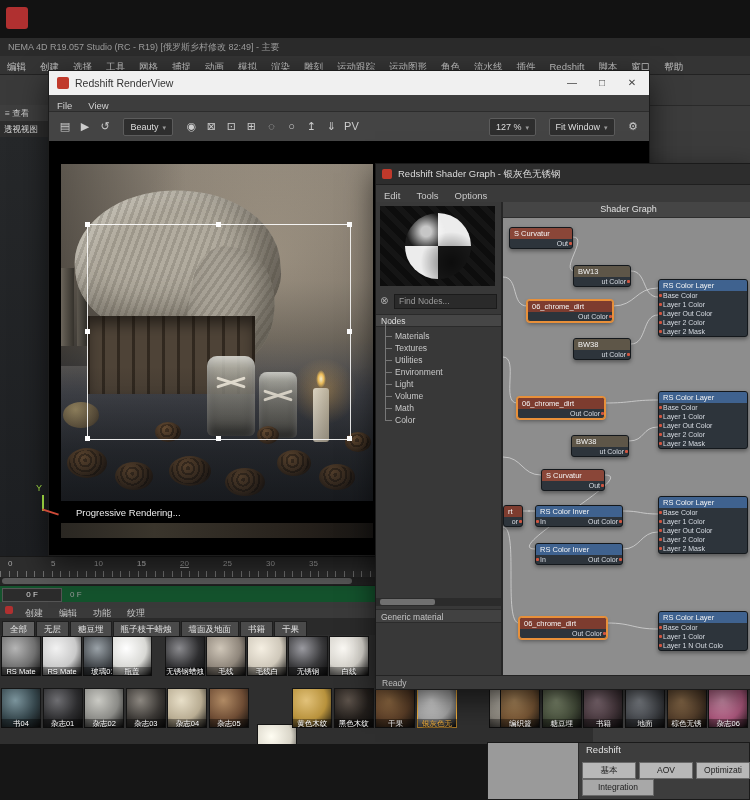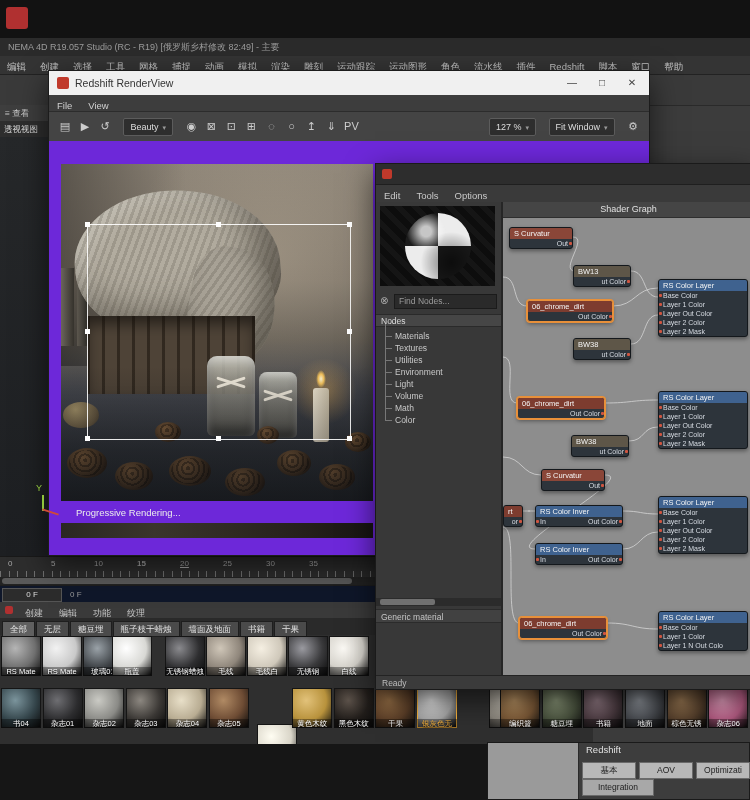--- a/index.html
+++ b/index.html
@@ -24,21 +24,21 @@
   .giz-y{position:absolute;left:9px;top:12px;width:2px;height:16px;background:#8fc43c}
   .giz-x{position:absolute;left:9px;top:28px;width:17px;height:2px;background:#cf4a38;transform:rotate(18deg)}
 
   
   #ruler{position:absolute;left:0;top:556px;width:656px;height:20px;background:#2d2d2d;border-top:1px solid #191919}
   .tick-num{position:absolute;top:2px;font-size:8px;color:#a8a8a8}
   #ruler-ticks{position:absolute;left:0;bottom:0;width:100%;height:6px;
       background:repeating-linear-gradient(90deg,#707070 0 1px,transparent 1px 8.6px)}
   #tl-scroll{position:absolute;left:0;top:577px;width:656px;height:8px;background:#232323}
   #tl-thumb{position:absolute;left:2px;top:1px;width:350px;height:6px;background:#5a5a5a;border-radius:3px}
-  #frame-row{position:absolute;left:0;top:585px;width:656px;height:17px;background:#0f172a;border-top:1px solid #1e1e1e}
+  #frame-row{position:absolute;left:0;top:585px;width:656px;height:17px;background:#14532d;border-top:1px solid #1e1e1e}
   #frame-box{position:absolute;left:2px;top:2px;width:58px;height:12px;background:#2c2c2c;border:1px solid #555;
              color:#ddd;font-size:8px;line-height:12px;text-align:center}
   #frame2{position:absolute;left:70px;top:4px;color:#999;font-size:8px}
 
   
   #mat{position:absolute;left:0;top:602px;width:593px;height:142px;background:#2f2f2f}
   #mat-menu{position:absolute;left:0;top:0;width:750px;height:16px;background:#3a3a3a;border-bottom:1px solid #262626;white-space:nowrap}
   .mat-logo{display:inline-block;width:8px;height:8px;background:#b03030;border-radius:2px;margin:4px 4px 0 5px;vertical-align:top}
   .mat-menu-item{display:inline-block;padding:0 8px;font-size:9px;line-height:16px;color:#c6c6c6}
   #mat-tabs{position:absolute;left:0;top:16px;width:750px;height:17px;background:#2a2a2a;white-space:nowrap;padding-left:2px;box-sizing:border-box}
@@ -64,21 +64,21 @@
   .rv-winbtn{position:absolute;top:0;width:30px;height:24px;text-align:center;line-height:24px;font-size:10px;color:#444}
   #rv-min{right:62px}#rv-max{right:32px}#rv-close{right:2px}
   #rv-menu{height:16px;background:#3d3d3d;border-bottom:1px solid #2c2c2c;white-space:nowrap}
   .rv-menu-item{display:inline-block;padding:0 8px;font-size:9.5px;line-height:16px;color:#cfcfcf}
   #rv-toolbar{position:relative;height:30px;background:#444;border-bottom:1px solid #272727;white-space:nowrap;padding-left:6px;box-sizing:border-box}
   .rv-ic{display:inline-block;min-width:16px;height:18px;margin:5px 2px 0 2px;text-align:center;line-height:18px;font-size:11px;color:#cdcdcd}
   .rv-sel{display:inline-block;height:16px;margin:6px 4px 0 4px;padding:0 6px;background:#2e2e2e;border:1px solid #5c5c5c;
           border-radius:2px;font-size:9px;line-height:16px;color:#ddd;vertical-align:top}
   .rv-sel .car{font-size:7px;color:#999;margin-left:4px}
   #rv-right{position:absolute;right:6px;top:0;height:30px;white-space:nowrap}
-  #rv-render-area{position:absolute;left:0;top:70px;right:0;bottom:0;background:#6d28d9;overflow:hidden}
+  #rv-render-area{position:absolute;left:0;top:70px;right:0;bottom:0;background:#000000;overflow:hidden}
   #rv-status{position:absolute;left:27px;top:366px;font-size:9.5px;color:#ececec}
   #rv-strip{position:absolute;left:12px;top:382px;width:312px;height:15px;
             background:linear-gradient(90deg,#2a2722,#3a352c 30%,#241f1a 80%,#171513)}
 
   
   #scene{position:absolute;left:12px;top:23px;width:312px;height:337px;overflow:hidden;background:#6e675c}
   .sc-bg{position:absolute;inset:0;background:
       radial-gradient(circle at 68% 28%, rgba(215,200,175,.28), transparent 45%),
       linear-gradient(180deg,#8d8477 0%,#7e7569 35%,#625c53 52%,#42444a 68%,#303338 85%,#282b2f 100%)}
   .sc-wallshadow{position:absolute;left:0;top:0;width:40%;height:60%;background:linear-gradient(90deg,rgba(0,0,0,.35),transparent)}
@@ -400,20 +400,21 @@
 
   <div id="gizmo">
     <span class="giz-ylab">Y</span>
     <span class="giz-y"></span>
     <span class="giz-x"></span>
   </div>
 
   <div id="sg">
     <div id="sg-title">
       <div id="sg-icon"></div>
+      <div id="sg-title-text">Redshift Shader Graph - 银灰色无锈钢</div>
     </div>
     <div id="sg-menu"><span class="sg-menu-item">Edit</span><span class="sg-menu-item">Tools</span><span class="sg-menu-item">Options</span></div>
     <div id="sg-left">
       <div id="sg-preview">
         <div id="sg-sphere"></div>
       </div>
       <div id="sg-search">
         <span class="x">⊗</span>
         <div class="box">Find Nodes...</div>
       </div>

